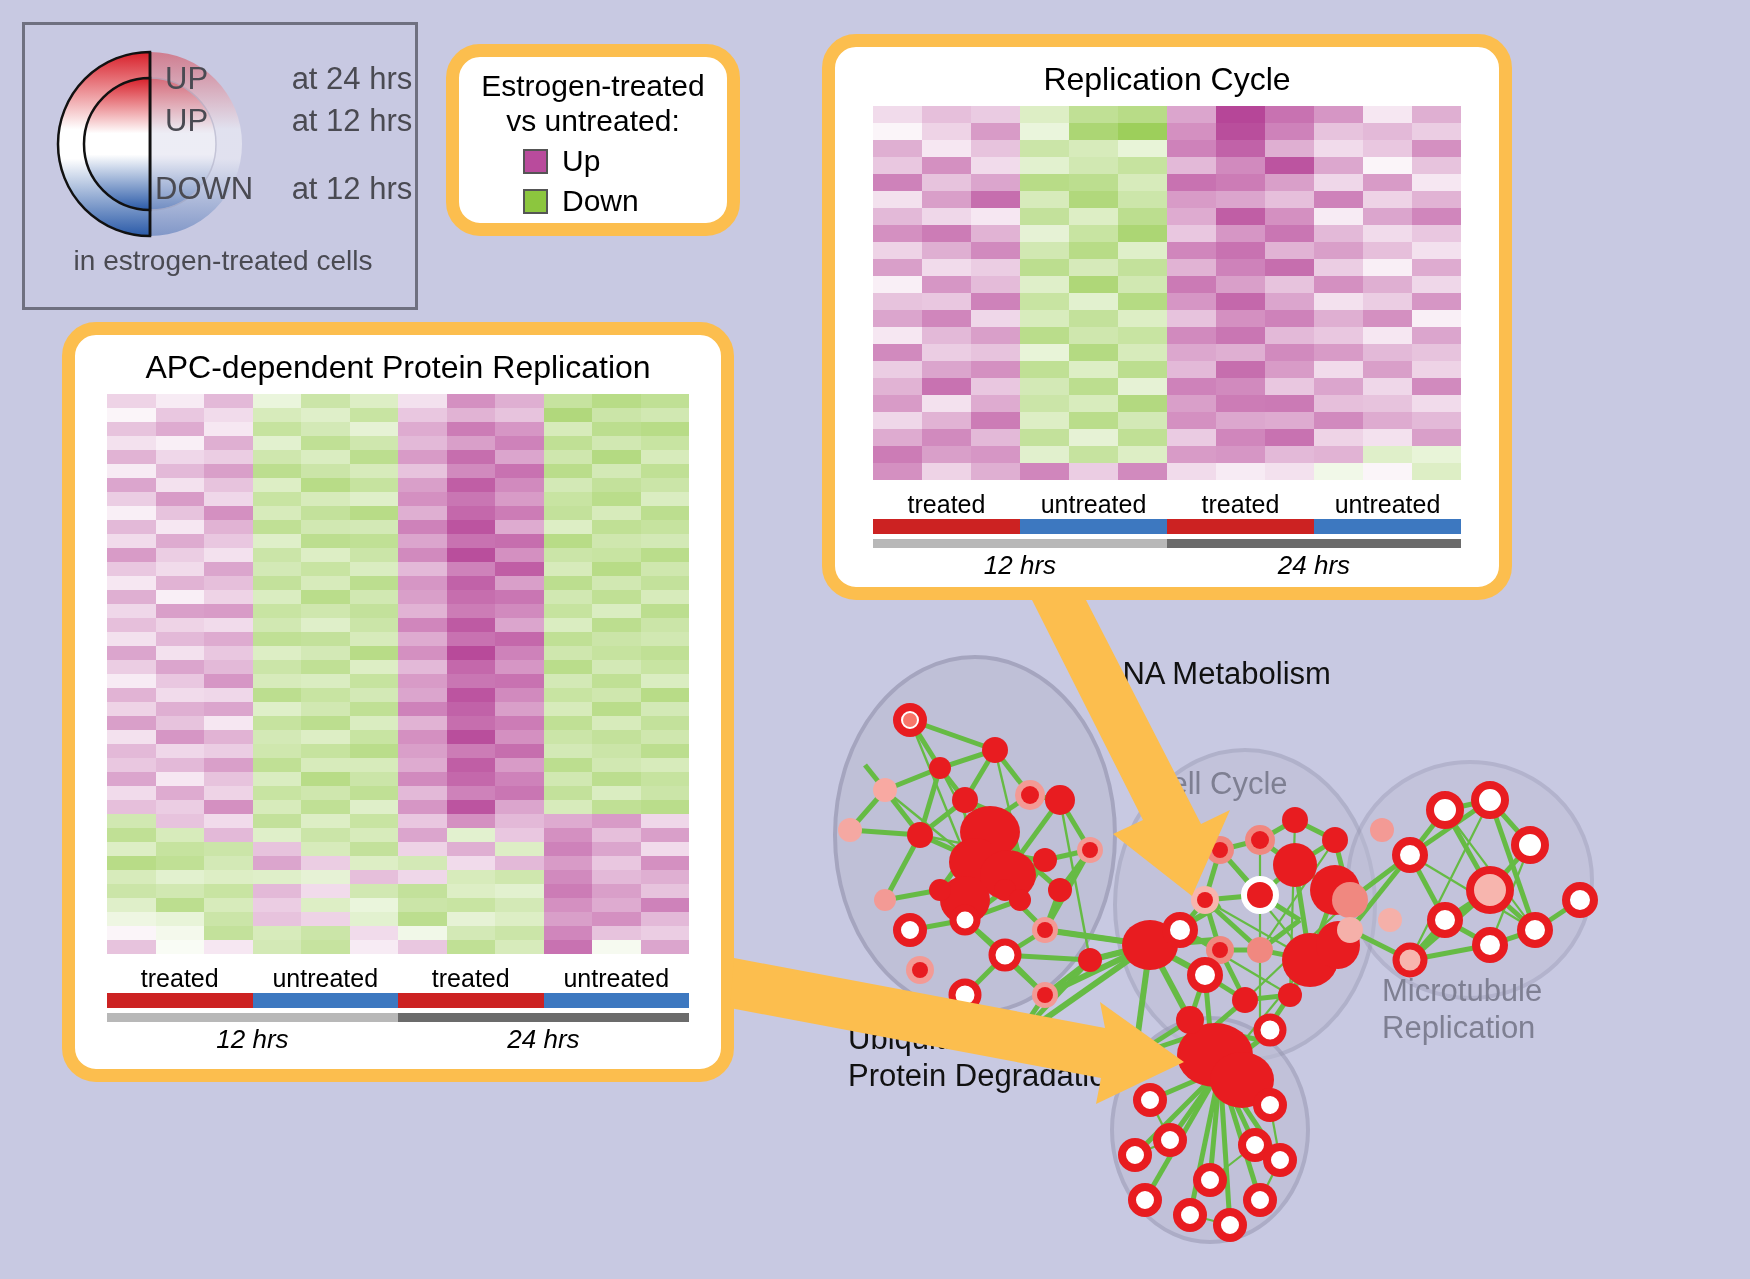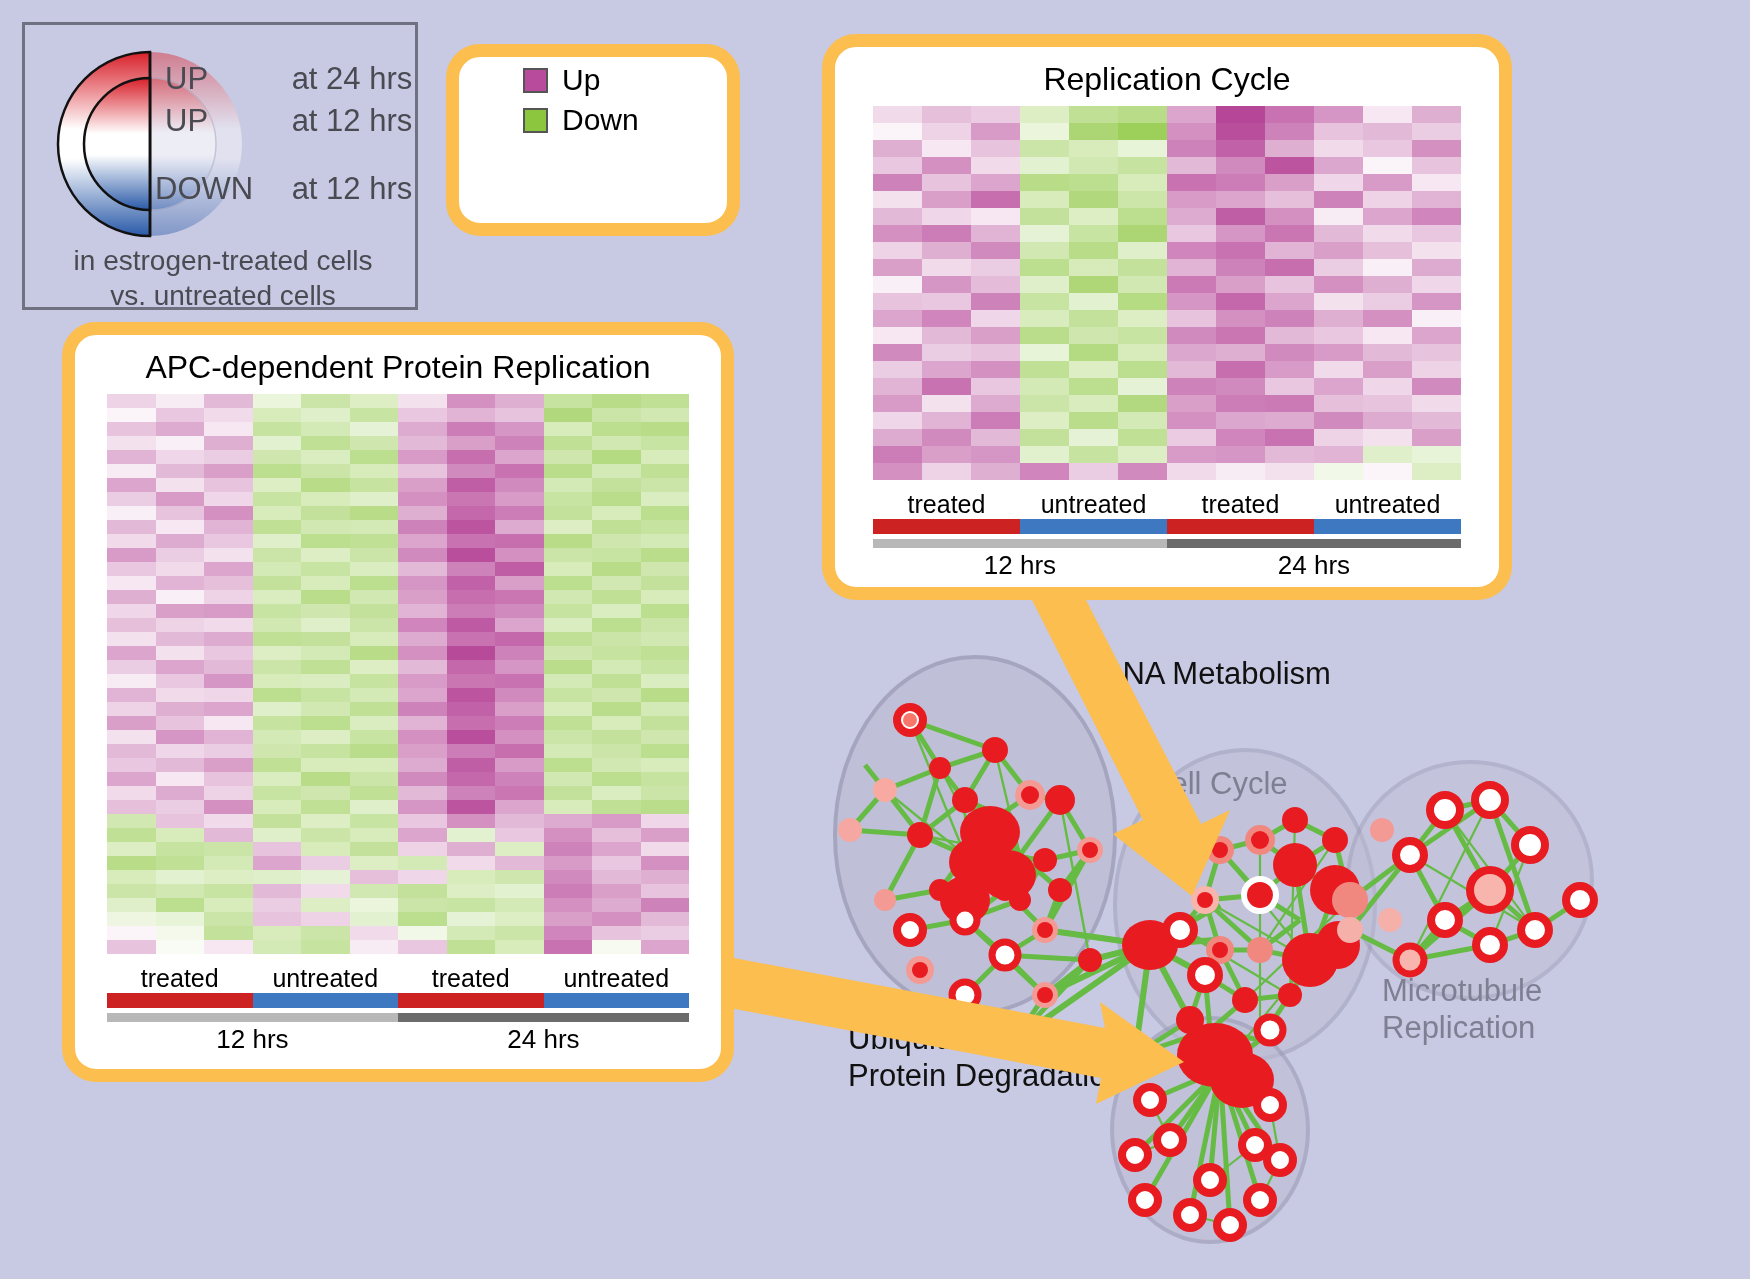--- a/index.html
+++ b/index.html
@@ -58,21 +58,21 @@
 
   
   .condLabels{display:grid;grid-template-columns:repeat(4,1fr);}
   .condLabels span{text-align:center;font-size:25px;color:#000;}
   .condBar{display:grid;grid-template-columns:repeat(4,1fr);height:15px;}
   .cRed{background:#cc2222;}
   .cBlue{background:#3d78c0;}
   .timeBar{display:grid;grid-template-columns:1fr 1fr;height:9px;margin-top:5px;}
   .tLight{background:#b8b8b8;}
   .tDark{background:#6b6b6b;}
-  .timeLabels{display:grid;grid-template-columns:1fr 1fr;margin-top:2px;}
+  .timeLabels{display:grid;grid-template-columns:1fr 1fr;margin-top:2px;font-style:italic;}
   .timeLabels span{text-align:center;font-size:26px;color:#000;}
 
   
   #network{left:790px;top:600px;width:950px;height:679px;}
   .netLabel{position:absolute;white-space:pre-line;}
   #lblDNA{left:310px;top:56px;font-size:31px;color:#111;}
   #lblCell{left:358px;top:166px;font-size:31px;color:#7e7f92;}
   #lblMicro{left:592px;top:372px;font-size:31px;color:#7e7f92;line-height:1.2;}
   #lblUbi{left:58px;top:420px;font-size:31px;color:#111;line-height:1.2;}
 </style>
@@ -115,25 +115,28 @@
     <span class="ckLabel" style="width:118px;">UP</span>
     <span>at 12 hrs</span>
   </div>
   <div class="ckRow" style="left:130px;top:146px;">
     <span class="ckLabel" style="width:128px;">DOWN</span>
     <span>at 12 hrs</span>
   </div>
 
   <div class="abs" id="ckFoot">
     <div>in estrogen-treated cells</div>
-    <div>vs. untreated cells</div>
   </div>
 </div>
 
 <div class="abs opanel" id="legend">
+  <div id="legendTitle">
+    <div>Estrogen-treated</div>
+    <div>vs untreated:</div>
+  </div>
   <div class="legRow">
     <span class="swatch" id="swUp" style="background: rgb(185, 75, 156);"></span>
     <span>Up</span>
   </div>
   <div class="legRow">
     <span class="swatch" id="swDown" style="background: rgb(140, 198, 62);"></span>
     <span>Down</span>
   </div>
 </div>
 

